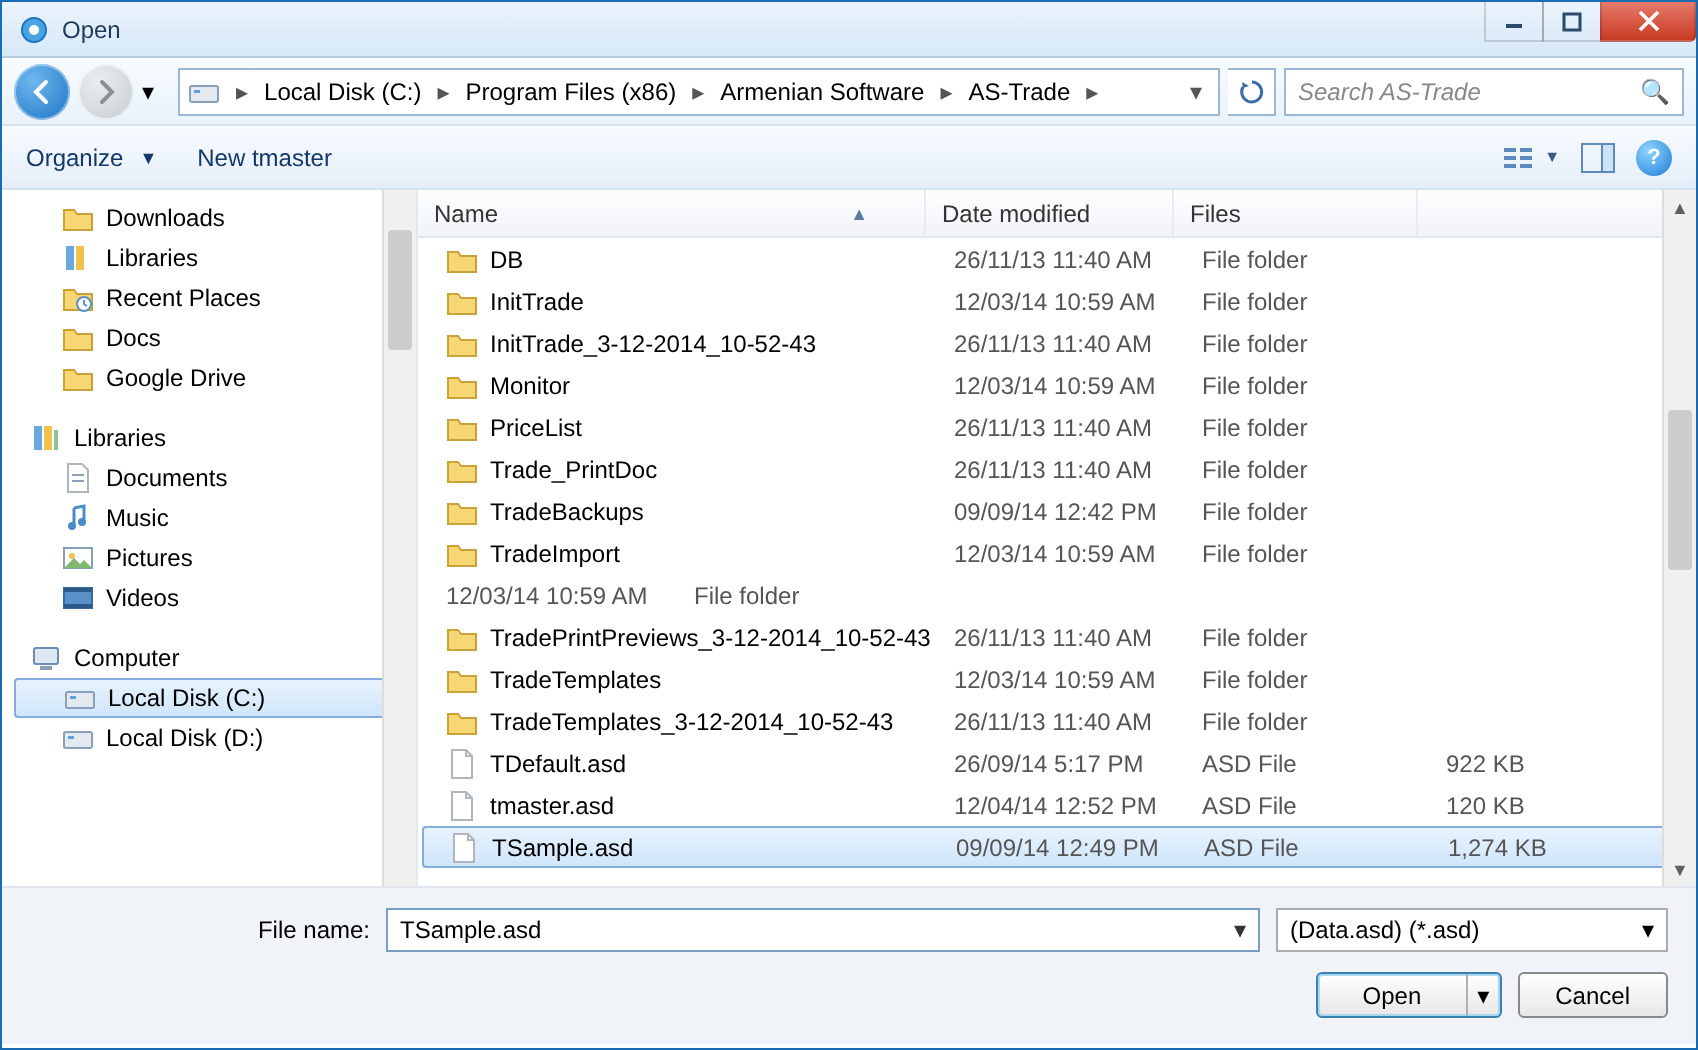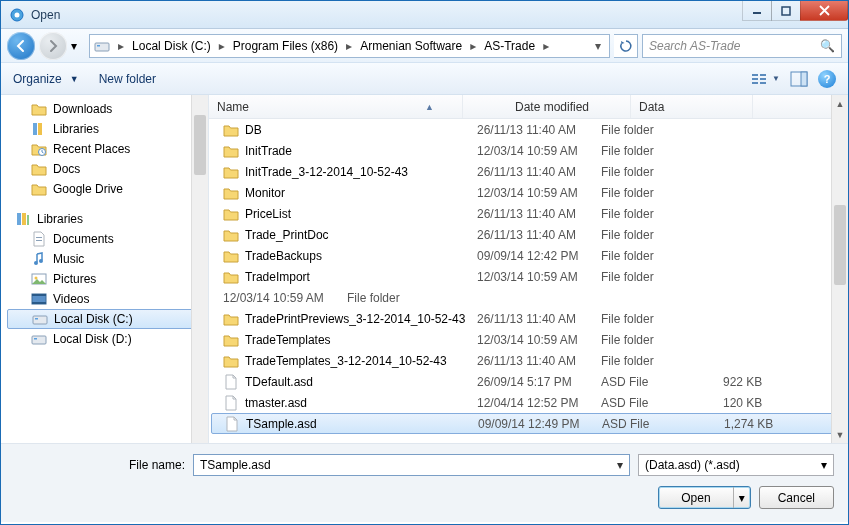--- a/index.html
+++ b/index.html
@@ -43,21 +43,21 @@
 .tree-item { display:flex; align-items:center; gap:6px; padding:2px 4px; height:20px; }
 .tree-item.indent1 { padding-left: 24px; }
 .tree-item.header { margin-top: 10px; padding-left: 8px; }
 .tree-item.selected { background: linear-gradient(#e8f2fd,#cfe6fb); border:1px solid #84acdd; border-radius:2px; }
 .ticon { width:16px; height:16px; flex-shrink:0; }
 
 .filepane { flex:1; position:relative; display:flex; flex-direction:column; }
 .cols { display:flex; height:24px; border-bottom:1px solid #e4e9ef; align-items:center; color:#333; background:linear-gradient(#fdfdfe,#f1f4f8);text-align:center;}
 .col { padding:0 8px; border-right:1px solid #e8ecf1; height:100%; display:flex; align-items:center; }
 .col.name { width: 254px; }
-.col.date { width: 124px; margin-left: 44px; }
+.col.date { width: 124px; }
 .col.type { width: 122px; }
 .col.size { flex:1; justify-content:flex-start; }
 .sort-arrow { margin-left:auto; margin-right: 20px; color:#5a7aa6; font-size:9px;}
 .rows { overflow:hidden; flex:1; position:relative; }
 .row { display:flex; height:21px; align-items:center; padding-left: 6px;}
 .row.selected { background: linear-gradient(#e8f2fd,#cfe6fb); border:1px solid #84acdd; border-radius:2px; margin:0 2px 0 2px; padding-left:4px;}
 .cell { padding:0 8px; overflow:hidden; white-space:nowrap; text-overflow:ellipsis; }
 .cell.name { width:254px; display:flex; align-items:center; gap:6px; }
 .cell.date { width:124px; color:#555; }
 .cell.type { width:122px; color:#555; }
@@ -149,21 +149,21 @@
     <span class="s-icon">🔍</span>
   </div>
 </div>
 
 <div class="toolbar">
   <div class="tbtn">
       <span>Organize</span> 
       <span style="font-size:9px;">▼</span>
     </div>
   <div class="tbtn">
-      <span>New folder</span>
+      <span>New tmaster</span>
     </div>
   <div class="right">
     <span style="display:flex;align-items:center;gap:3px;color:#3a5a85;">
       <svg width="18" height="14">
           <rect x="1" y="2" width="6" height="2" fill="#5b8bbd"></rect>
           <rect x="1" y="6" width="6" height="2" fill="#5b8bbd"></rect>
           <rect x="1" y="10" width="6" height="2" fill="#5b8bbd"></rect>
           <rect x="9" y="2" width="6" height="2" fill="#5b8bbd"></rect>
           <rect x="9" y="6" width="6" height="2" fill="#5b8bbd"></rect>
           <rect x="9" y="10" width="6" height="2" fill="#5b8bbd"></rect>
@@ -251,20 +251,27 @@
         </div>
         <div class="tree-item indent1">
           <svg class="ticon" viewBox="0 0 16 16">
             <rect x="1" y="3" width="14" height="10" fill="#5a90c8" stroke="#3a6a98"></rect>
             <rect x="1" y="3" width="14" height="2" fill="#2a5a88"></rect>
             <rect x="1" y="11" width="14" height="2" fill="#2a5a88"></rect>
           </svg>
           <span>Videos</span>
         </div>
       </div>
+    <div class="tree-item header">
+      <svg class="ticon" viewBox="0 0 16 16">
+          <rect x="2" y="3" width="12" height="8" rx="1" fill="#dfe8f0" stroke="#6a90b8"></rect>
+          <rect x="5" y="12" width="6" height="2" fill="#8aa0b8"></rect>
+        </svg>
+      <span>Computer</span>
+    </div>
     <div id="tree-drives">
         <div class="tree-item indent1 selected">
           <svg class="ticon" viewBox="0 0 16 16">
             <rect x="1" y="5" width="14" height="8" rx="1" fill="#e4e9ef" stroke="#8aa0b8"></rect>
             <rect x="3" y="7" width="3" height="1.5" fill="#5aa0e0"></rect>
           </svg>
           <span>Local Disk (C:)</span>
         </div>
         <div class="tree-item indent1">
           <svg class="ticon" viewBox="0 0 16 16">
@@ -279,21 +286,21 @@
       </div>
   </div>
 
   <div class="filepane">
     <div class="cols">
       <div class="col name">
           <span>Name</span>
           <span class="sort-arrow">▲</span>
         </div>
       <div class="col date">Date modified</div>
-      <div class="col type">Data</div>
+      <div class="col type">Files</div>
     </div>
     <div class="rows" id="rows">
         <div class="row">
           <div class="cell name">
             <svg class="ficon" viewBox="0 0 16 16">
               <path d="M1 4 h5 l1.5 2 H15 v8 H1 z" fill="#f7d774" stroke="#caa23a"></path>
             </svg>
             <span>DB</span>
           </div>
           <div class="cell date">26/11/13 11:40 AM</div>

